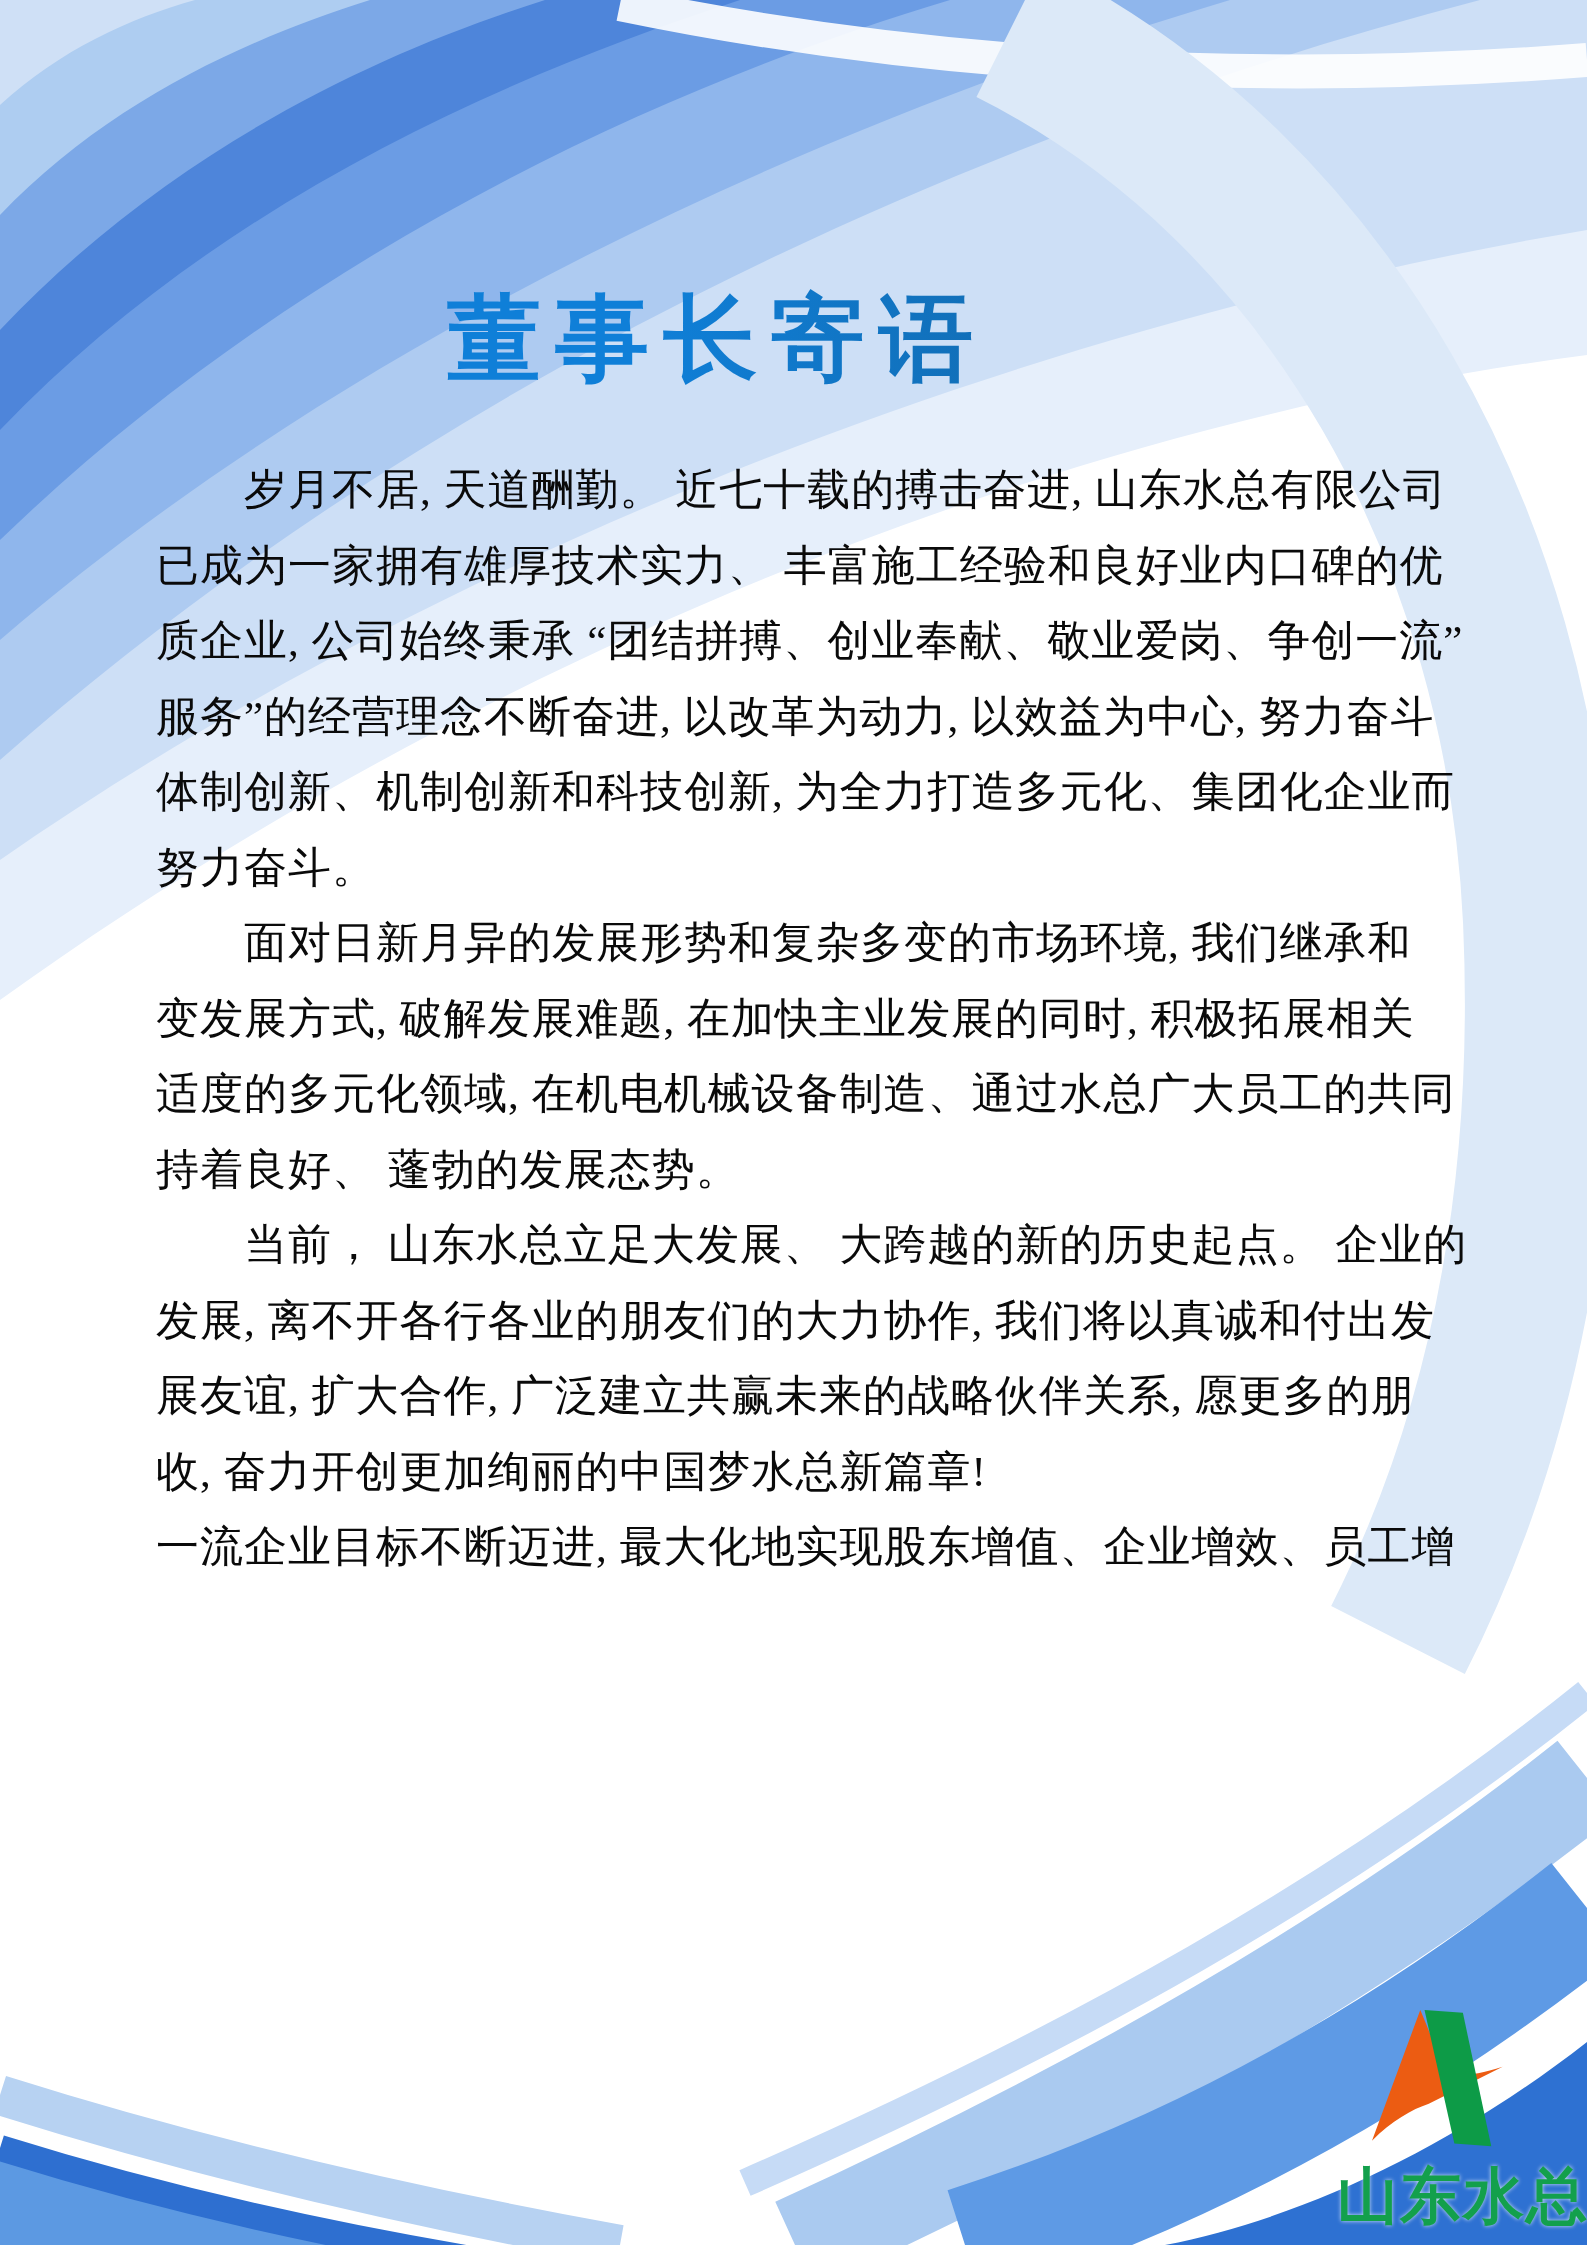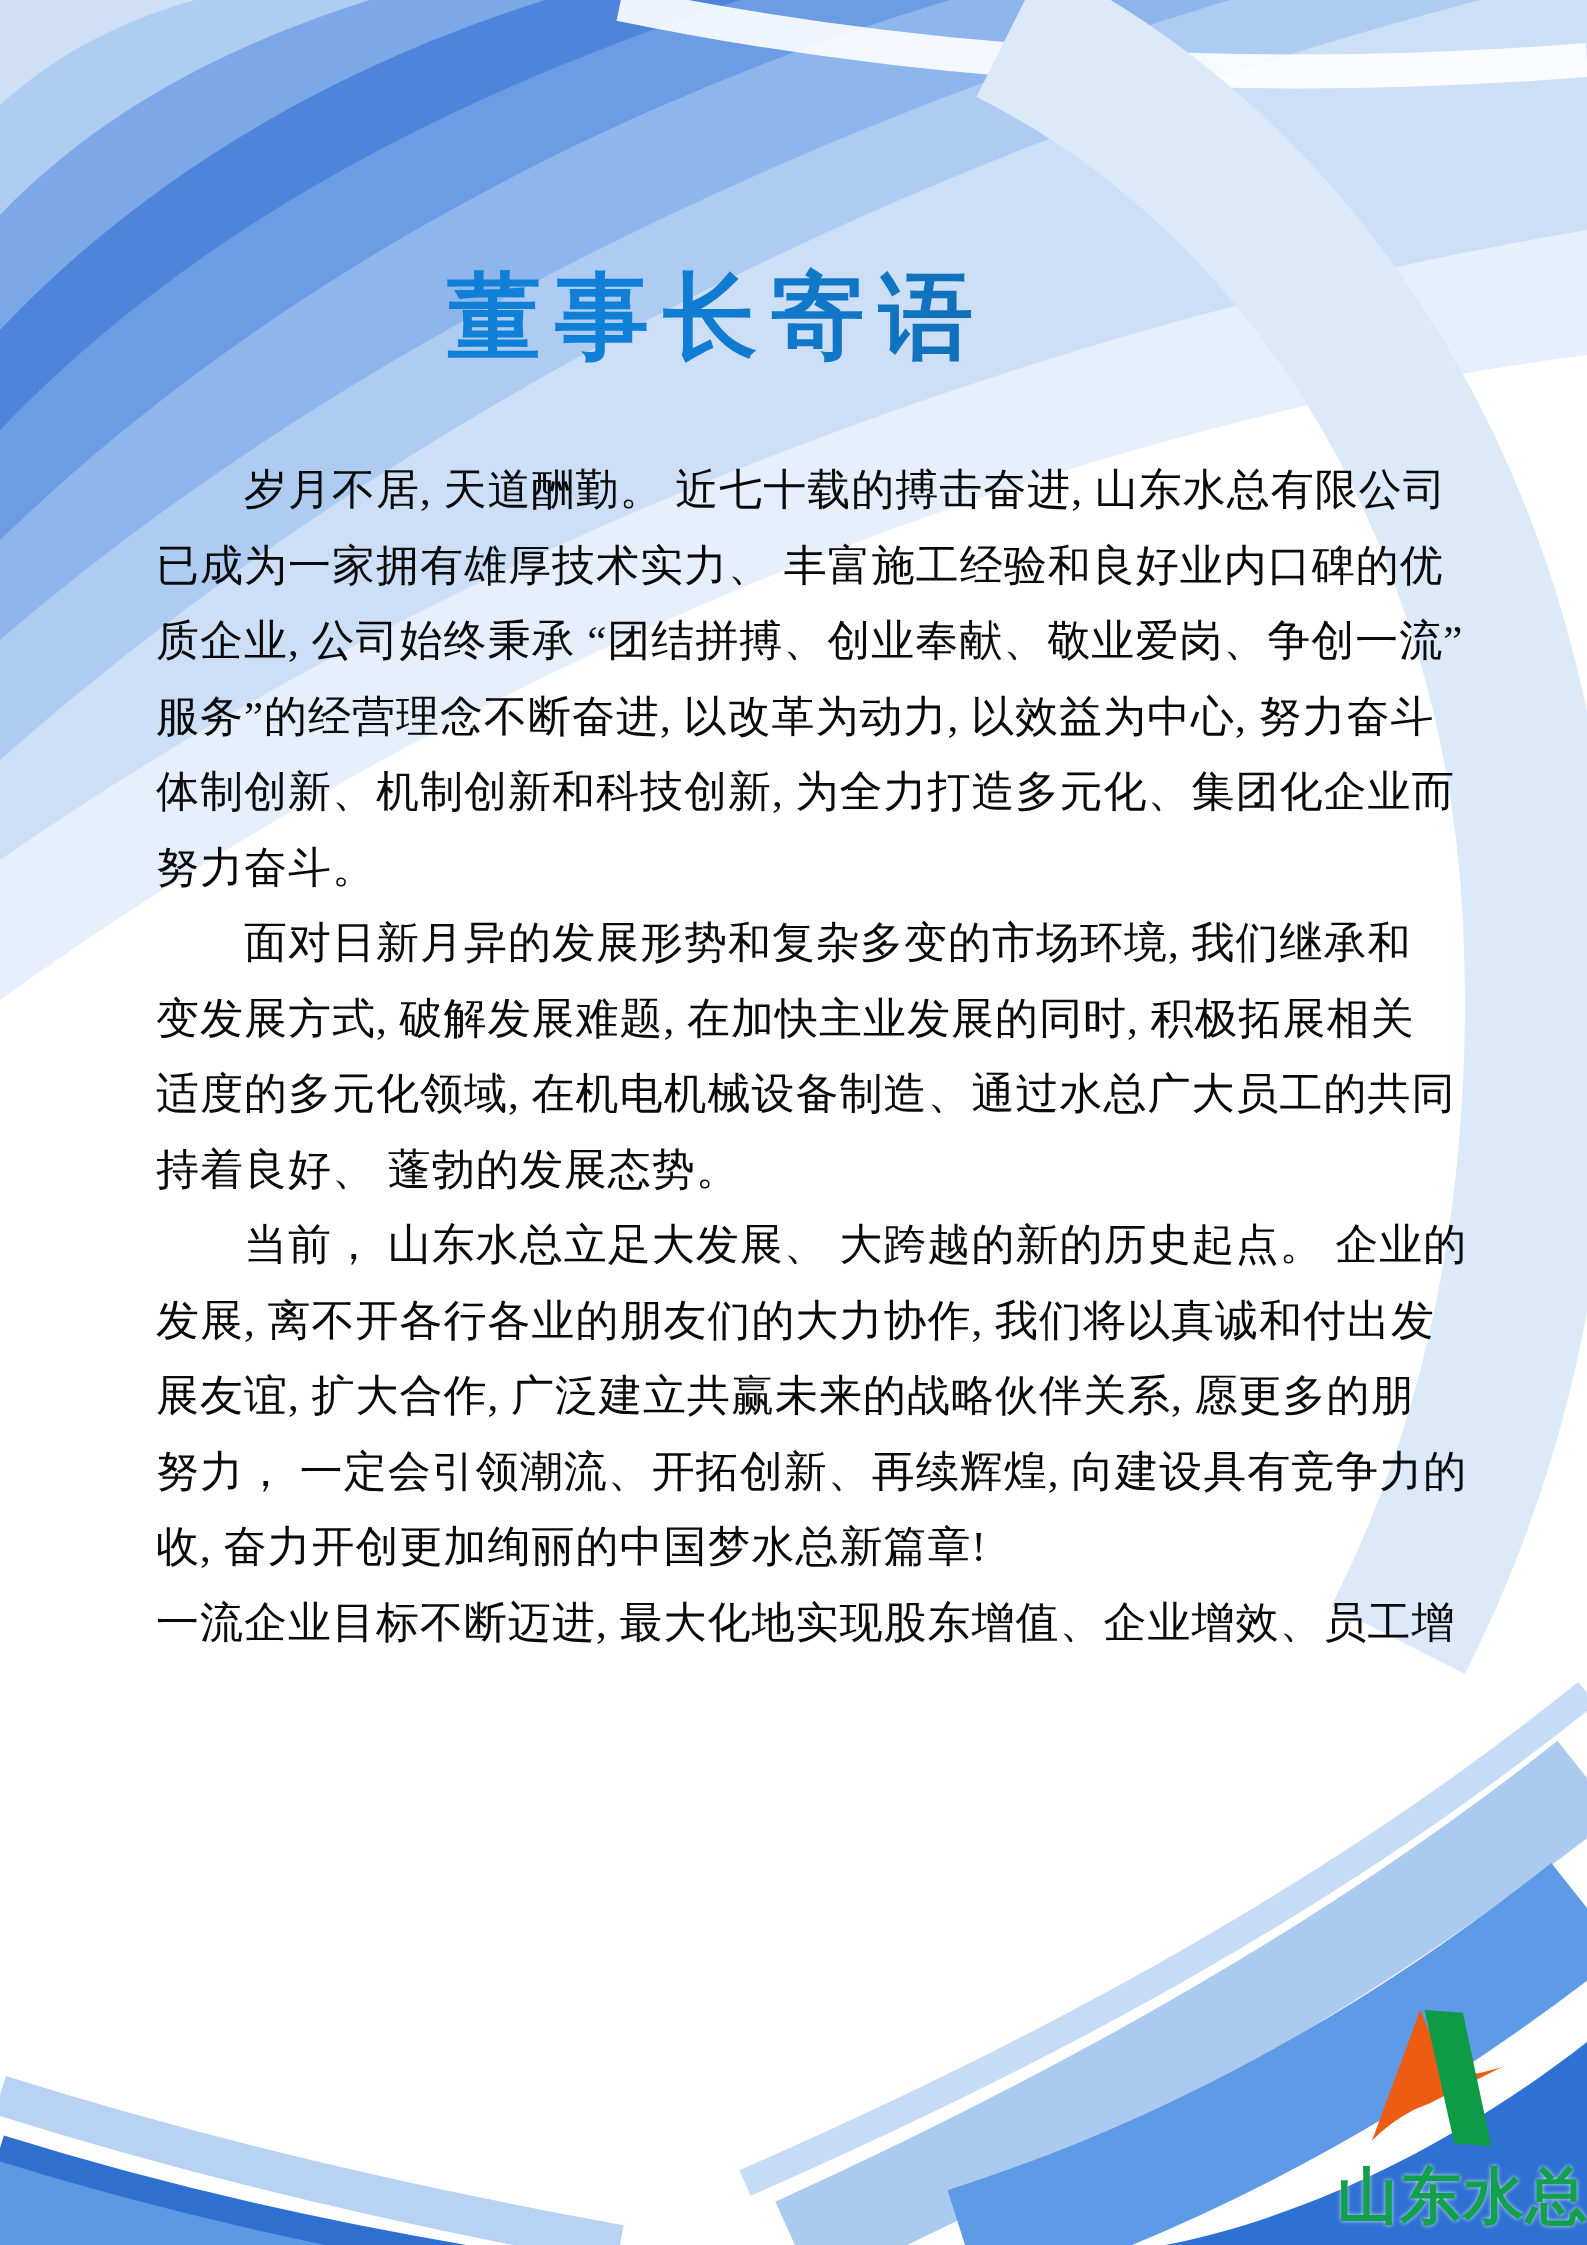--- a/index.html
+++ b/index.html
@@ -2,21 +2,21 @@
 <html><head>
 <meta charset="utf-8">
 <style>
   html,body{margin:0;padding:0;}
   body{width:1587px;height:2245px;background:#ffffff;overflow:hidden;
        font-family:"Liberation Sans",sans-serif;}
   .page{position:relative;width:1587px;height:2245px;background:#ffffff;overflow:hidden;}
   .bg{position:absolute;left:0;top:0;width:1587px;height:2245px;display:block;}
 
   .title{
-    position:absolute;left:0;top:254px;width:1434px;margin:0;
+    position:absolute;left:0;top:276px;width:1434px;margin:0;
     text-align:center;font-size:94px;font-weight:bold;letter-spacing:14px;
     font-family:"Liberation Sans",sans-serif;
     background:linear-gradient(90deg,#0f7fd8 0%,#0f7fd8 45%,#155a8e 100%);
     -webkit-background-clip:text;background-clip:text;
     color:transparent;
   }
 
   .body-text{
     position:absolute;left:128px;top:452px;width:1340px;
     font-family:"Liberation Serif",serif;font-size:43px;color:#0a0a0a;
@@ -79,21 +79,20 @@
     <div class="para">
       <div class="line indent">面对日新月异的发展形势和复杂多变的市场环境, 我们继承和</div>
       <div class="line">变发展方式, 破解发展难题, 在加快主业发展的同时, 积极拓展相关</div>
       <div class="line">适度的多元化领域, 在机电机械设备制造、通过水总广大员工的共同</div>
       <div class="line">持着良好、 蓬勃的发展态势。</div>
     </div>
     <div class="para">
       <div class="line indent">当前， 山东水总立足大发展、 大跨越的新的历史起点。 企业的</div>
       <div class="line">发展, 离不开各行各业的朋友们的大力协作, 我们将以真诚和付出发</div>
       <div class="line">展友谊, 扩大合作, 广泛建立共赢未来的战略伙伴关系, 愿更多的朋</div>
-      <div class="line">努力， 一定会引领潮流、开拓创新、再续辉煌, 向建设具有竞争力的</div>
       <div class="line">收, 奋力开创更加绚丽的中国梦水总新篇章!</div>
       <div class="line">一流企业目标不断迈进, 最大化地实现股东增值、企业增效、员工增</div>
     </div>
   </div>
 
   <div class="logo">
     <svg class="logo-mark" viewBox="0 0 100 100">
       <path d="M34,0 L0,92 C14,78 28,70 40,66 L92,40 C74,46 60,47 52,45 C46,30 40,14 34,0 Z" fill="#ec5c12"></path>
       <path d="M37,0 L64,2 L84,96 L58,94 Z" fill="#0d9b47"></path>
     </svg>

